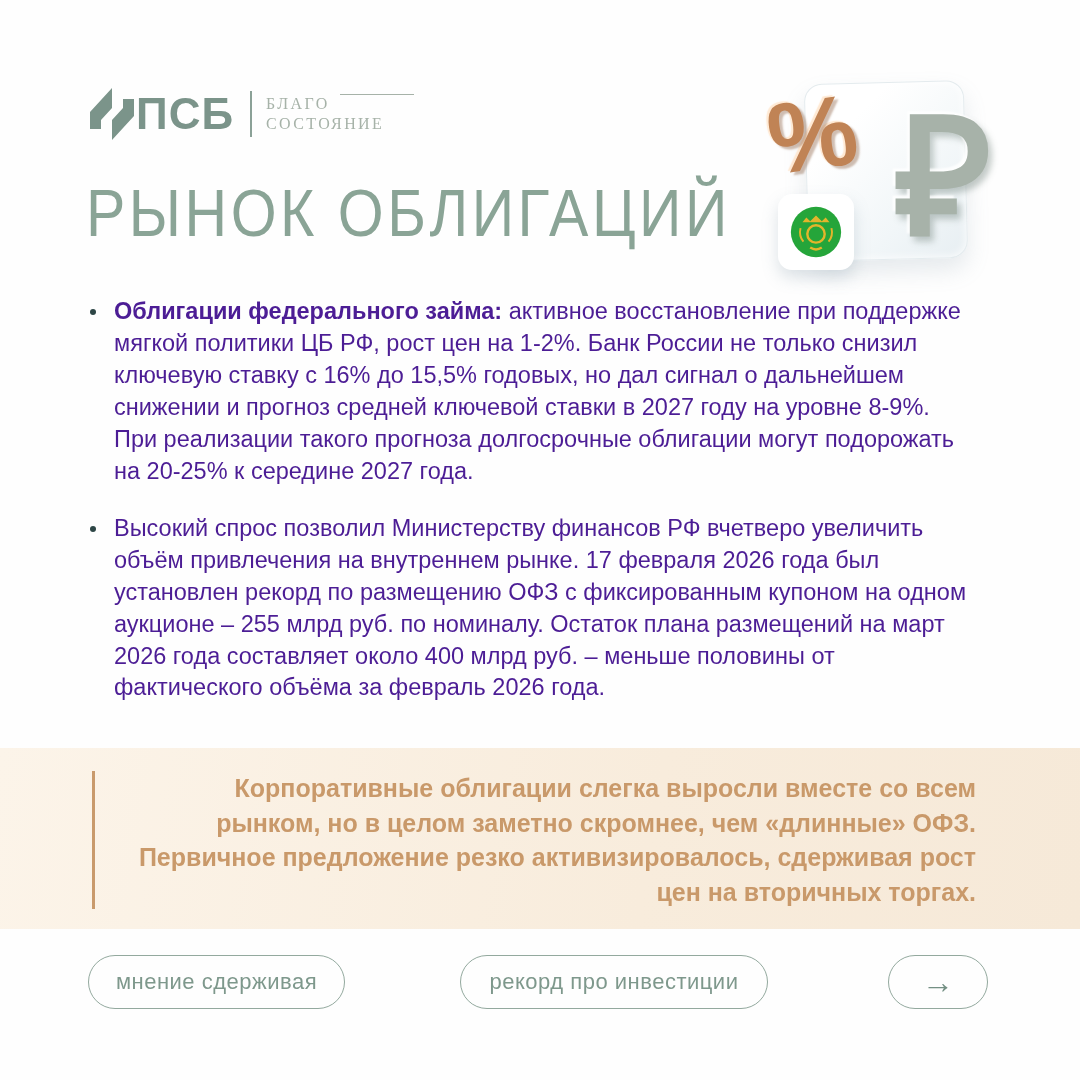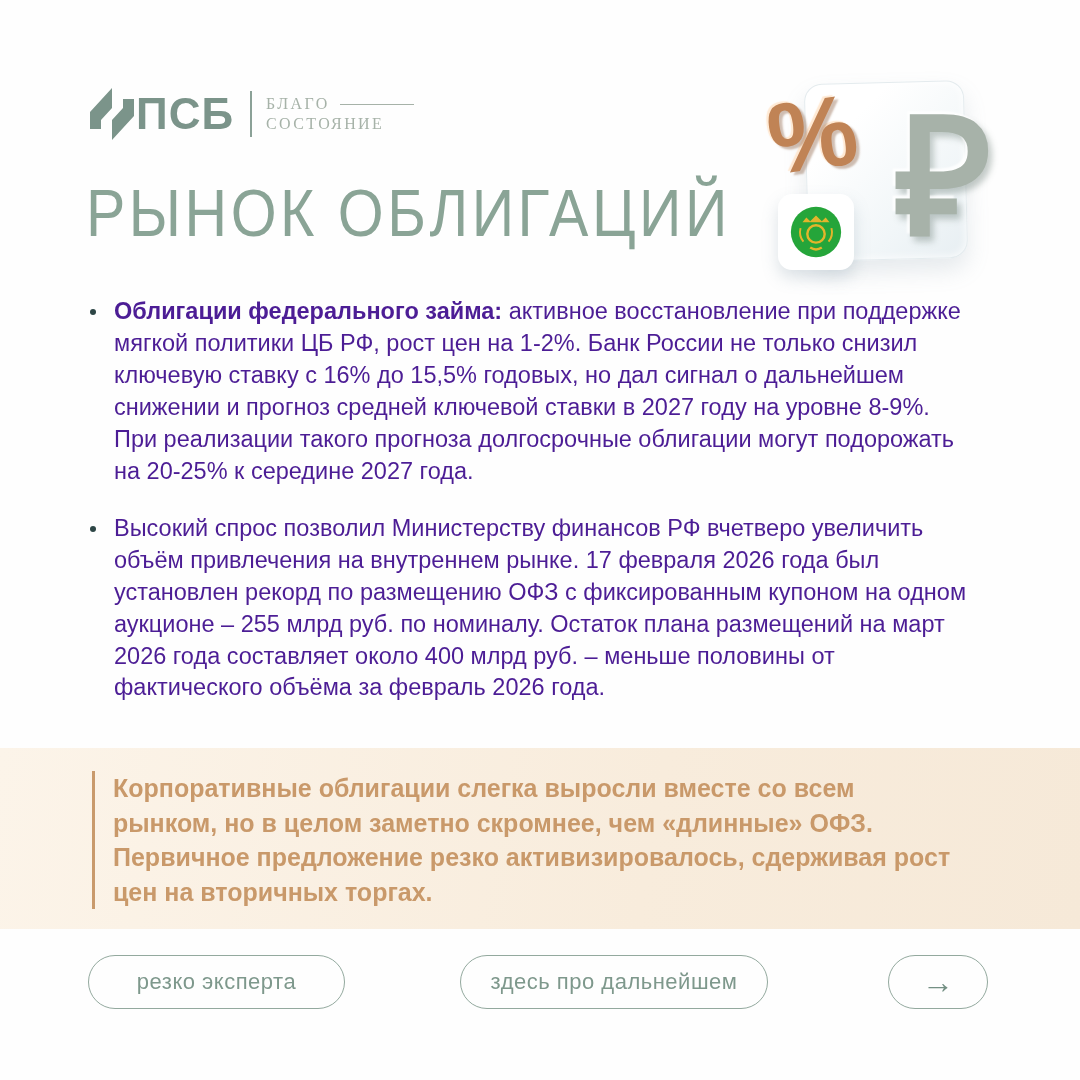--- a/index.html
+++ b/index.html
@@ -14,21 +14,21 @@
   .logo-mark{width:48px;height:54px;flex:0 0 auto;}
   .brand-name{
     font-size:44px;font-weight:700;color:#7b948a;letter-spacing:1px;
     line-height:1;
   }
   .brand-divider{width:2px;height:46px;background:#8ba197;margin:0 14px 0 16px;}
   .brand-sub{
     font-family:"Liberation Serif",serif;font-size:16px;letter-spacing:2.4px;
     color:#a6b2a8;line-height:1.25;display:flex;flex-direction:column;justify-content:center;
   }
-  .brand-sub-row{display:flex;align-items:center;}
+  .brand-sub-row{display:flex;align-items:flex-start;}
   .brand-sub-dash{width:74px;height:0;border-top:1.5px solid #a6b2a8;margin-left:10px;}
 
   
   .illustration{position:absolute;left:766px;top:70px;width:220px;height:202px;}
   .doc-card{
     position:absolute;left:40px;top:12px;width:158px;height:176px;border-radius:18px;
     background:linear-gradient(135deg,#ffffff 25%,#f1f6f8 70%,#e7eef2 100%);
     border:1px solid #e4ebee;
     box-shadow:0 12px 22px rgba(120,145,160,.18), inset 0 0 10px #ffffff;
     transform:rotate(-1.5deg);
@@ -68,21 +68,21 @@
   }
   .bullet-lead{font-weight:700;}
 
   
   .highlight-band{
     position:absolute;left:0;top:748px;width:1080px;height:181px;
     background:linear-gradient(100deg,#fcf4e9 0%,#f8ecdc 60%,#f6e9d8 100%);
   }
   .highlight-inner{
     position:absolute;left:92px;top:23px;width:848px;
-    border-left:3px solid #c99a6c;padding-left:18px;
+    border-left:3px solid #c99a6c;padding-left:33px;text-align:right;
   }
   .highlight-inner p{
     margin:0;font-size:25px;line-height:1.38;font-weight:700;color:#c9996a;
   }
 
   
   .btn{
     position:absolute;top:955px;height:54px;border-radius:27px;
     border:1.6px solid #93a99e;background:transparent;color:#7e988c;
     font-family:"Liberation Sans",sans-serif;font-size:22px;letter-spacing:.5px;
@@ -140,19 +140,19 @@
       <span class="dot"></span><span>Высокий спрос позволил Министерству финансов РФ вчетверо увеличить объём привлечения на внутреннем рынке. 17 февраля 2026 года был установлен рекорд по размещению ОФЗ с фиксированным купоном на одном аукционе – 255 млрд руб. по номиналу. Остаток плана размещений на март 2026 года составляет около 400 млрд руб. – меньше половины от фактического объёма за февраль 2026 года.</span>
     </li>
   </ul>
 
   <section class="highlight-band">
     <div class="highlight-inner">
       <p>Корпоративные облигации слегка выросли вместе со всем рынком, но в целом заметно скромнее, чем «длинные» ОФЗ. Первичное предложение резко активизировалось, сдерживая рост цен на вторичных торгах.</p>
     </div>
   </section>
 
-  <button class="btn btn-expert">резко эксперта</button>
-  <button class="btn btn-invest">здесь про дальнейшем</button>
+  <button class="btn btn-expert">мнение сдерживая</button>
+  <button class="btn btn-invest">рекорд про инвестиции</button>
   <button class="btn btn-arrow">
     <span>→</span>
   </button>
 
 </div>
 
 </body></html>

